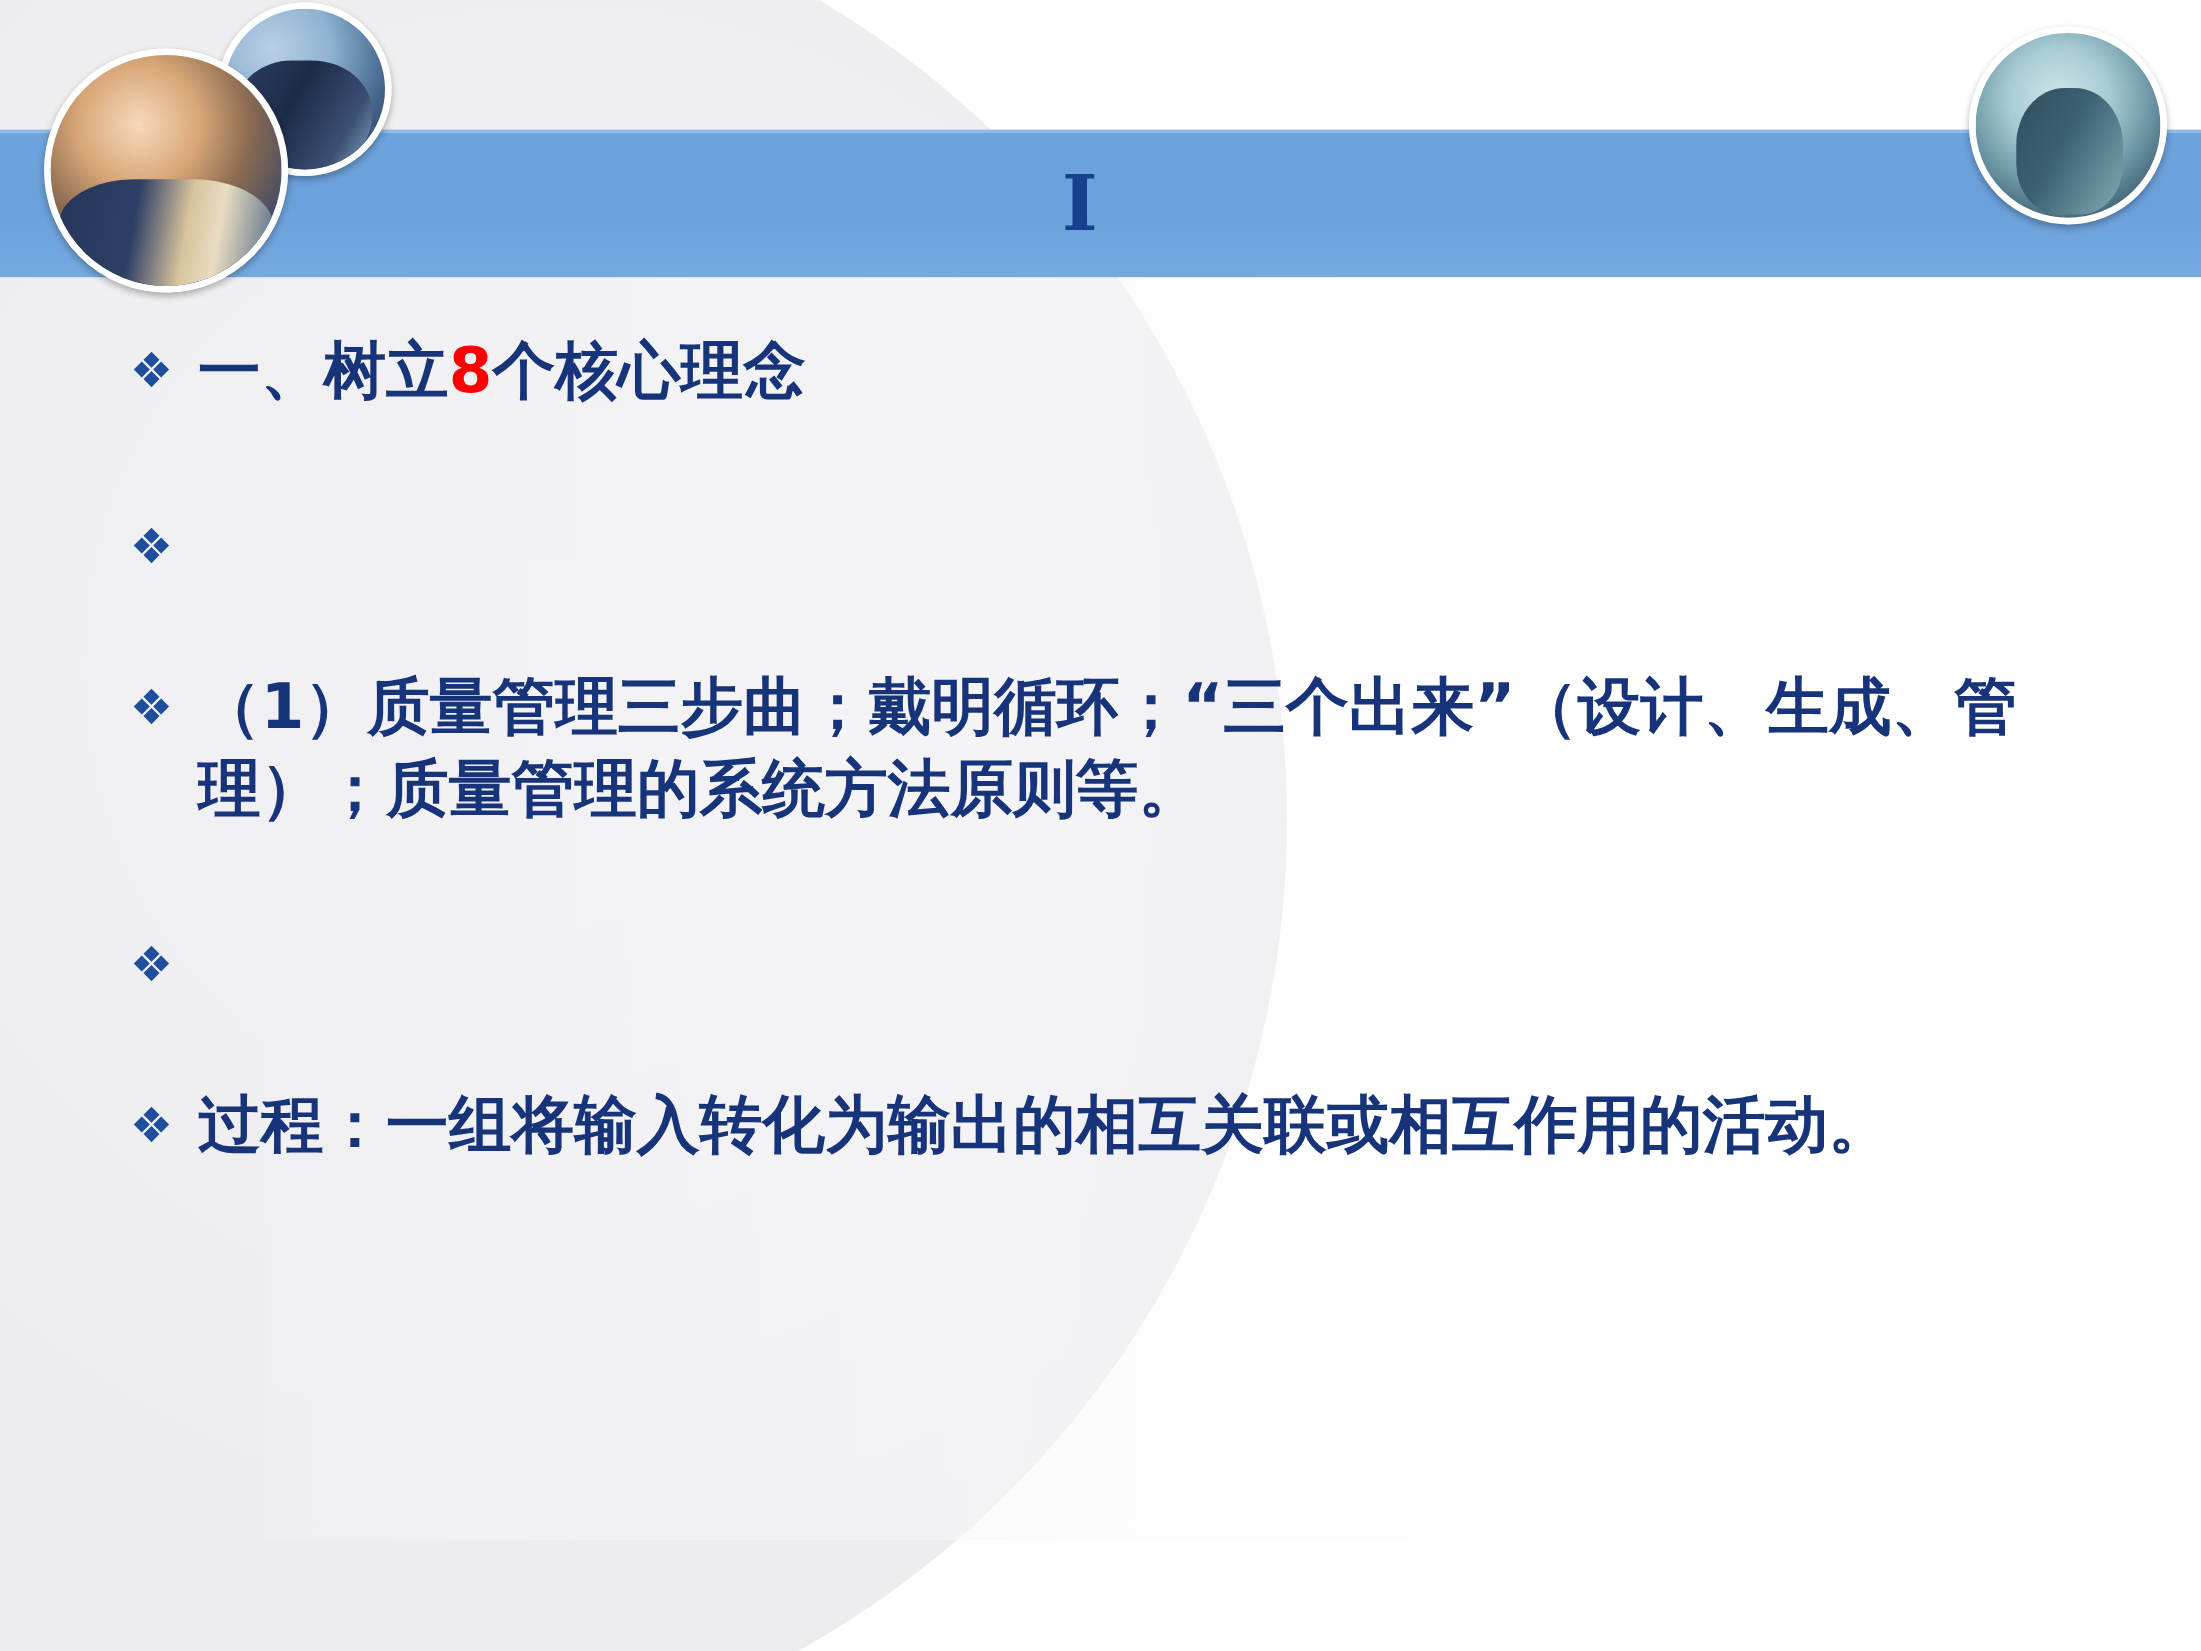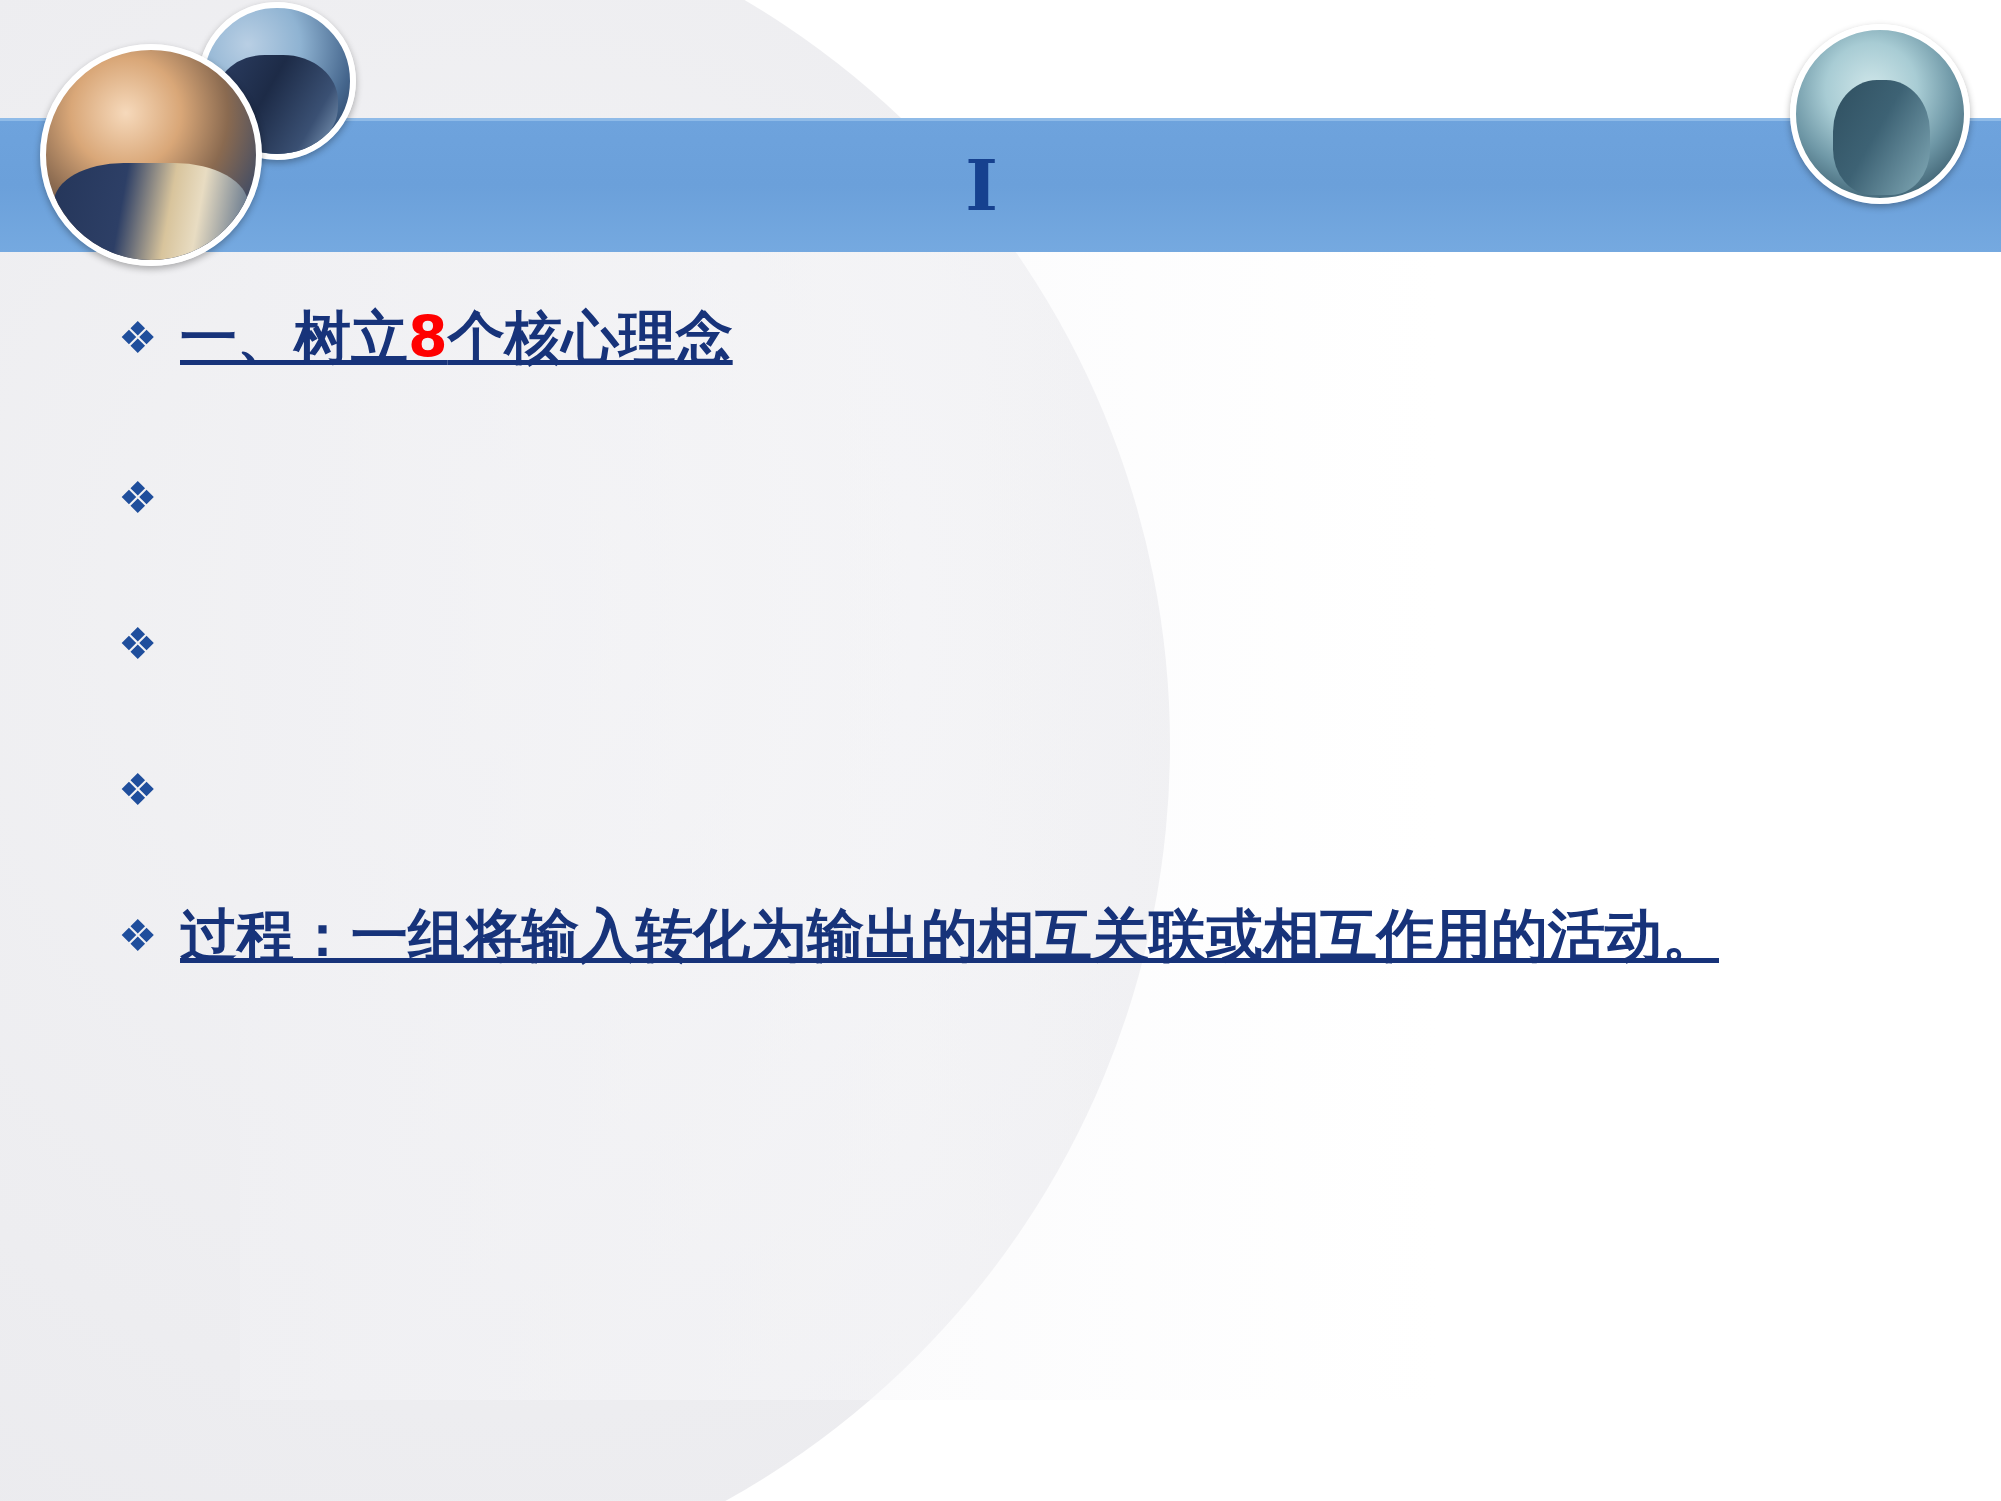--- a/index.html
+++ b/index.html
@@ -173,21 +173,20 @@
     font-family: "DejaVu Sans", sans-serif;
   }
   .bullet-text {
     flex: 1 1 auto;
     color: #17337a;
     font-size: 57px;
     font-weight: bold;
     line-height: 1.30;
     font-family: "DejaVu Sans", "Liberation Sans", sans-serif;
     letter-spacing: 0px;
-    text-decoration: underline;
   }
   .red { color: #ff0000; }
   .num-dark { color: #1a1a1a; font-weight: bold; }
   .sp-2 { height: 86px; }
   .sp-3 { height: 86px; }
   .sp-4 { height: 86px; }
   .sp-5 { height: 86px; }
 </style>
 </head>
 <body>
@@ -217,20 +216,21 @@
     <div class="sp-2"></div>
 
     <div class="bullet-row">
       <span class="bullet-marker">❖</span>
     </div>
 
     <div class="sp-3"></div>
 
     <div class="bullet-row">
       <span class="bullet-marker">❖</span>
+      <span class="bullet-text"><span>（1）质量管理三步曲；戴明循环；“三个出来”（设计、生成、管理）；质量管理的系统方法原则等。</span></span>
     </div>
 
     <div class="sp-4"></div>
 
     <div class="bullet-row">
       <span class="bullet-marker">❖</span>
     </div>
 
     <div class="sp-5"></div>
 

